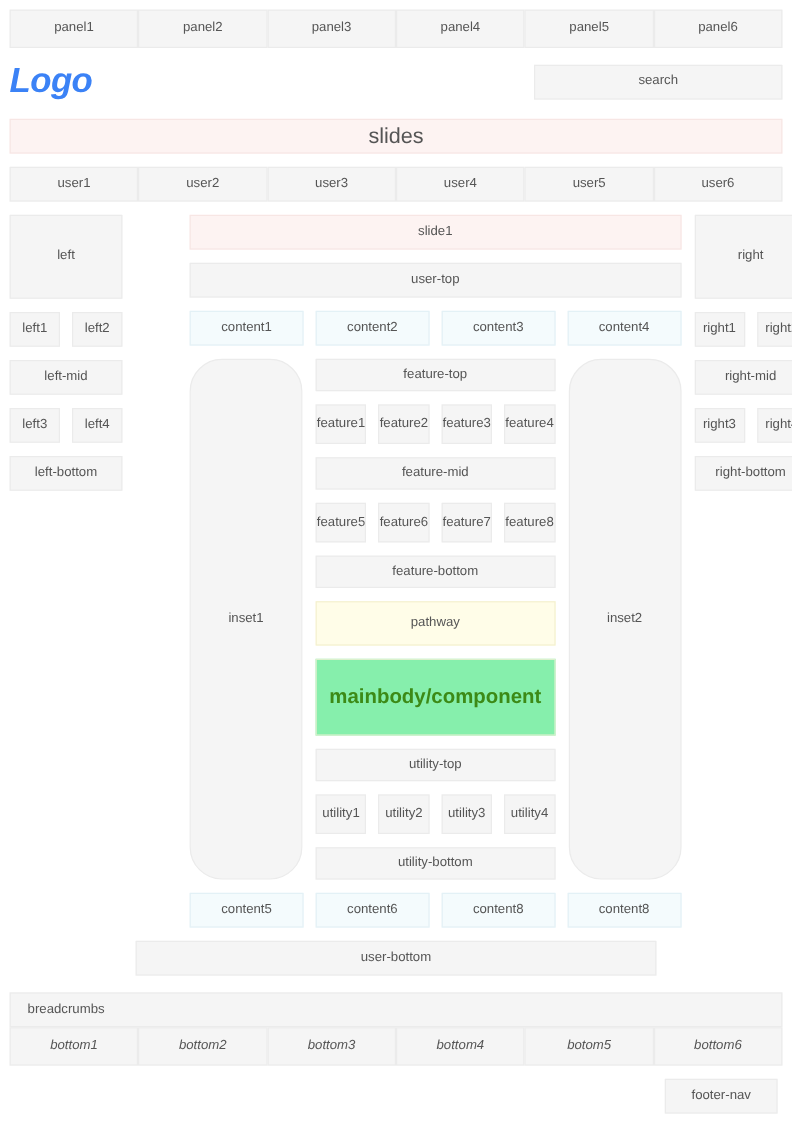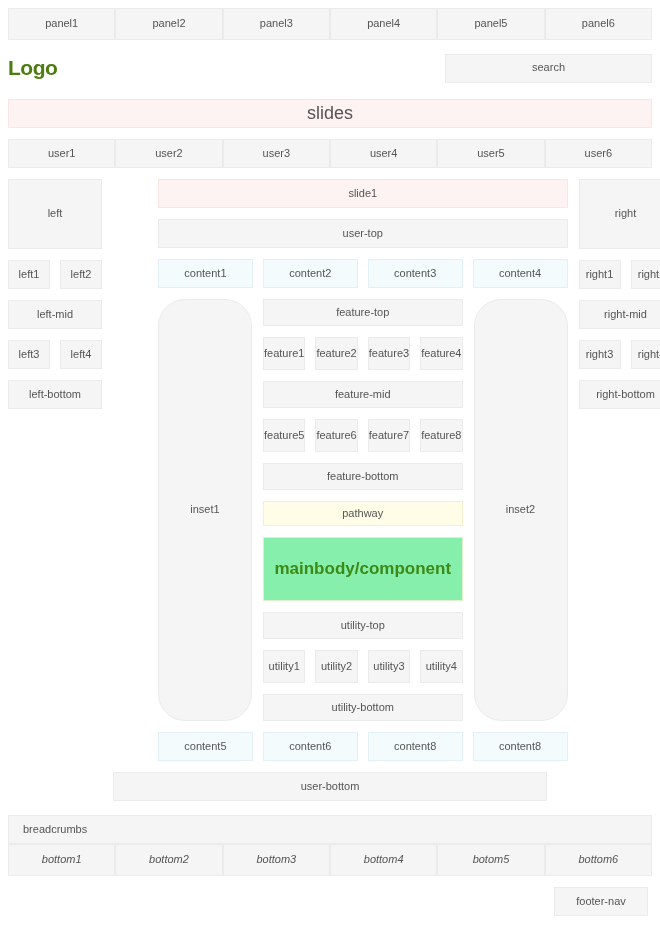--- a/index.html
+++ b/index.html
@@ -63,25 +63,26 @@
     display: flex;
     align-items: center;
     padding: 0 8px;
     box-sizing: border-box;
     width: 660px;
     margin-top: 8px;
     height: 40px;
     gap: 10px;
   }
   #logo {
-    font-size: 21px;
+    font-size: 29px;
     font-weight: bold;
-    color: #4d7c0f;
+    color: #3b82f6;
     letter-spacing: -0.5px;
     white-space: nowrap;
+    font-style: italic;
   }
   .logo-spacer { flex: 1 1 auto; }
   #search-box { width: 207px; height: 29px; }
 
   
   .slides-row { margin-top: 11px; }
   .slides-row .blk { flex: 1 1 auto; height: 29px; font-size: 18px; }
 
   
   .user-row { margin-top: 11px; }
@@ -118,21 +119,21 @@
   .inset { width: 94px; flex: 0 0 94px; border-radius: 27px; }
   .feature-col {
     flex: 1 1 auto;
     display: flex;
     flex-direction: column;
     gap: 11px;
   }
   .feature-col .bar     { height: 27px; }
   .feature-col .quad    { display: flex; gap: 10px; }
   .feature-col .quad .blk { flex: 1 1 0; height: 33px; }
-  .feature-col .pathway { height: 25px; }
+  .feature-col .pathway { height: 37px; }
   .feature-col .main    { height: 64px; }
 
   
   .ub-row { display: flex; padding: 0 8px; box-sizing: border-box; width: 660px; margin-top: 11px; }
   .ub-spacer-l { width: 105px; flex: 0 0 105px; }
   .ub-spacer-r { width: 105px; flex: 0 0 105px; }
   .ub-row .blk { flex: 1 1 auto; height: 29px; }
 
   
   .crumb-row { margin-top: 14px; }

